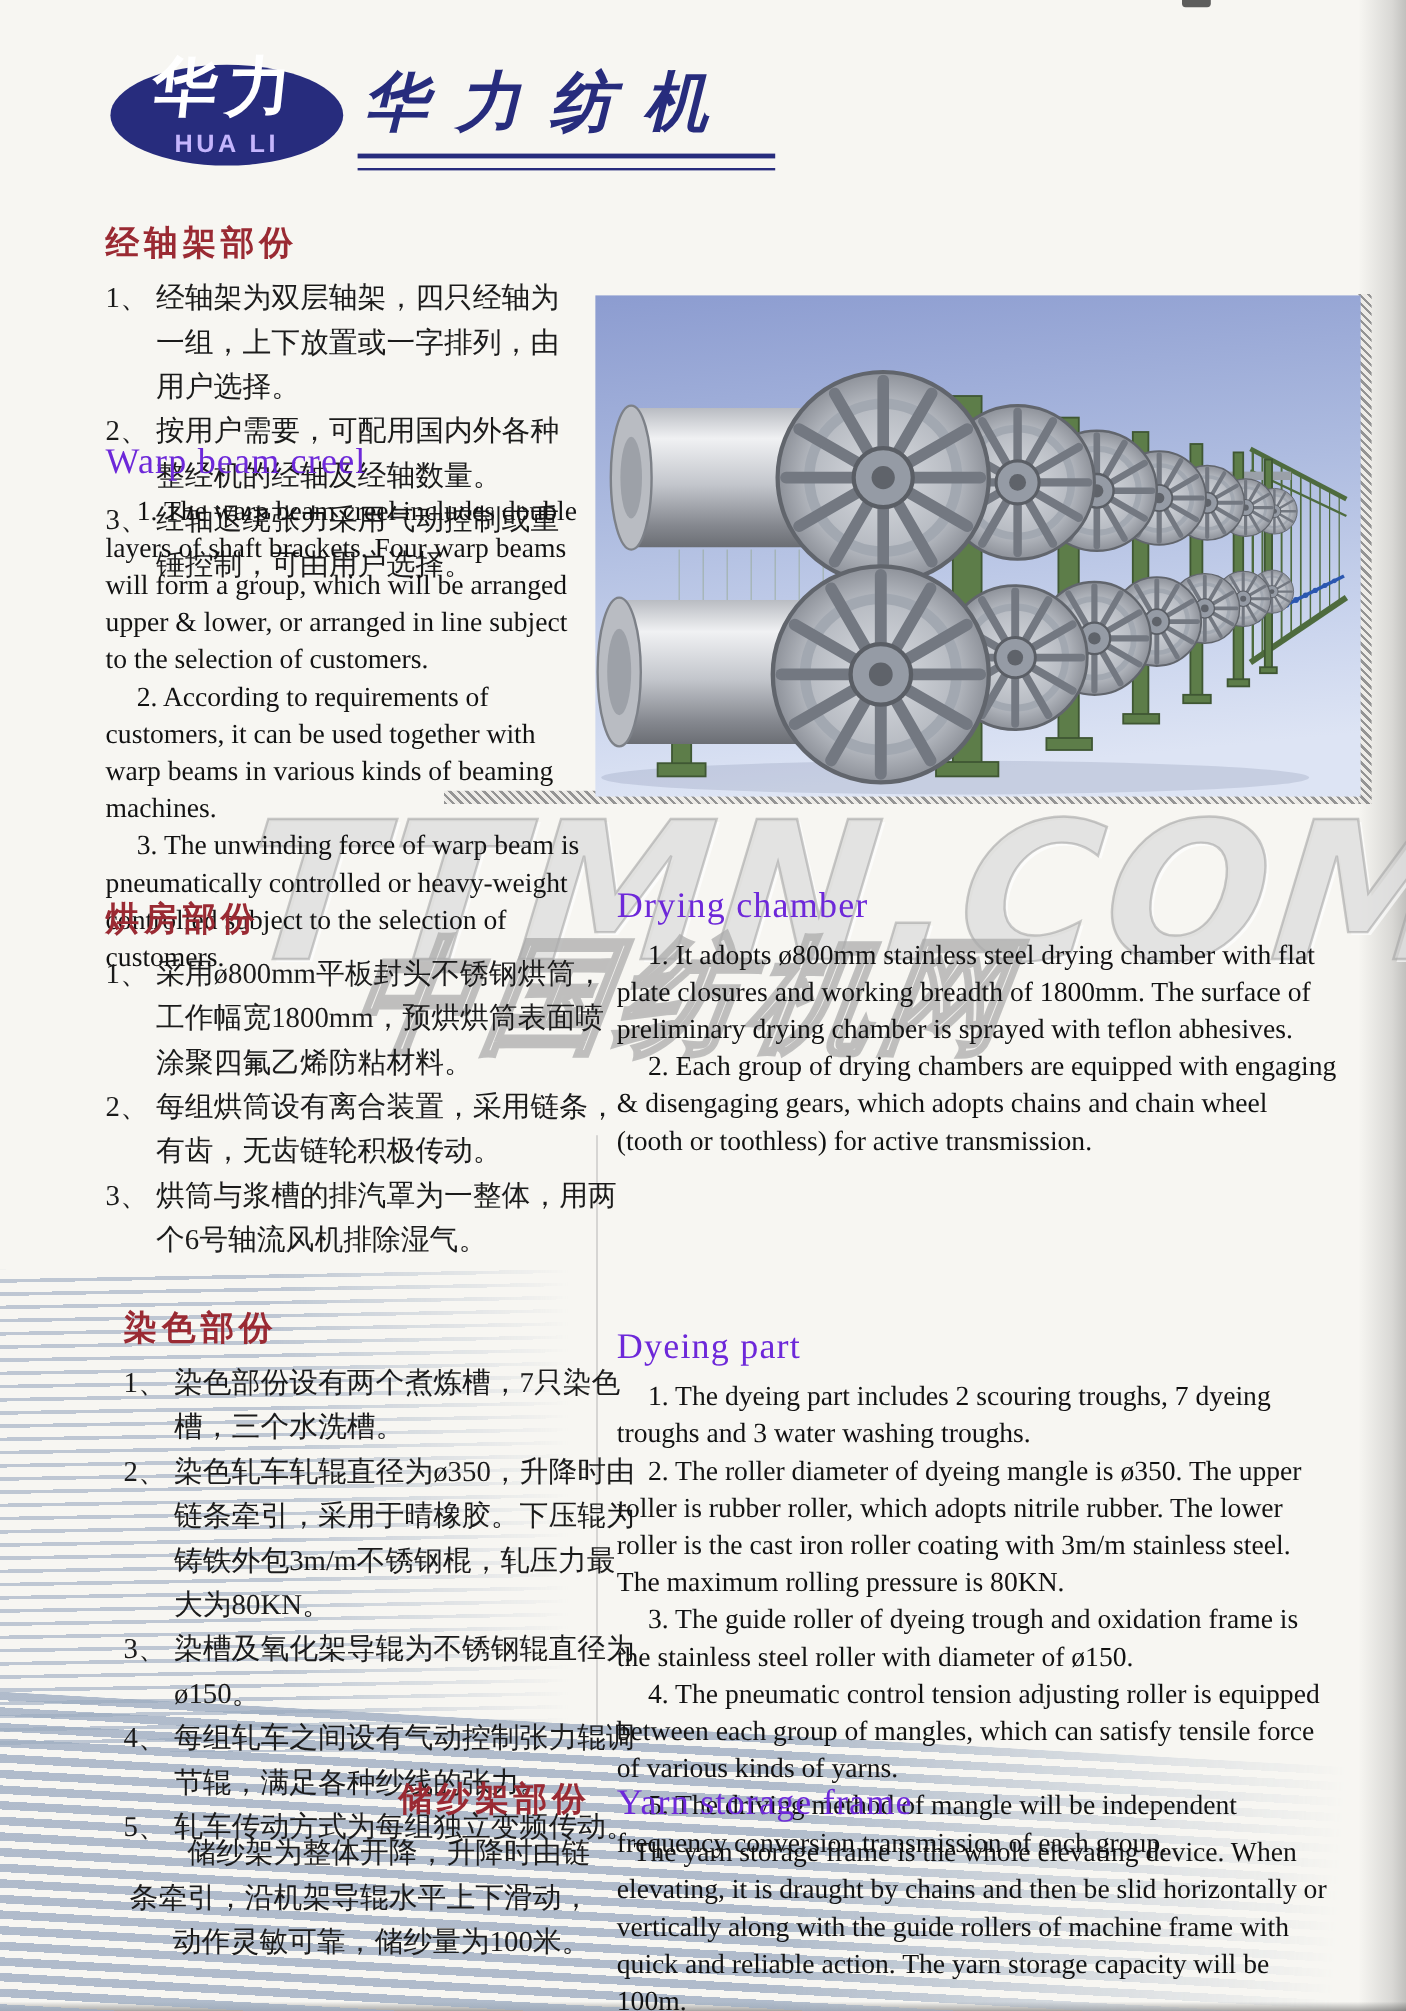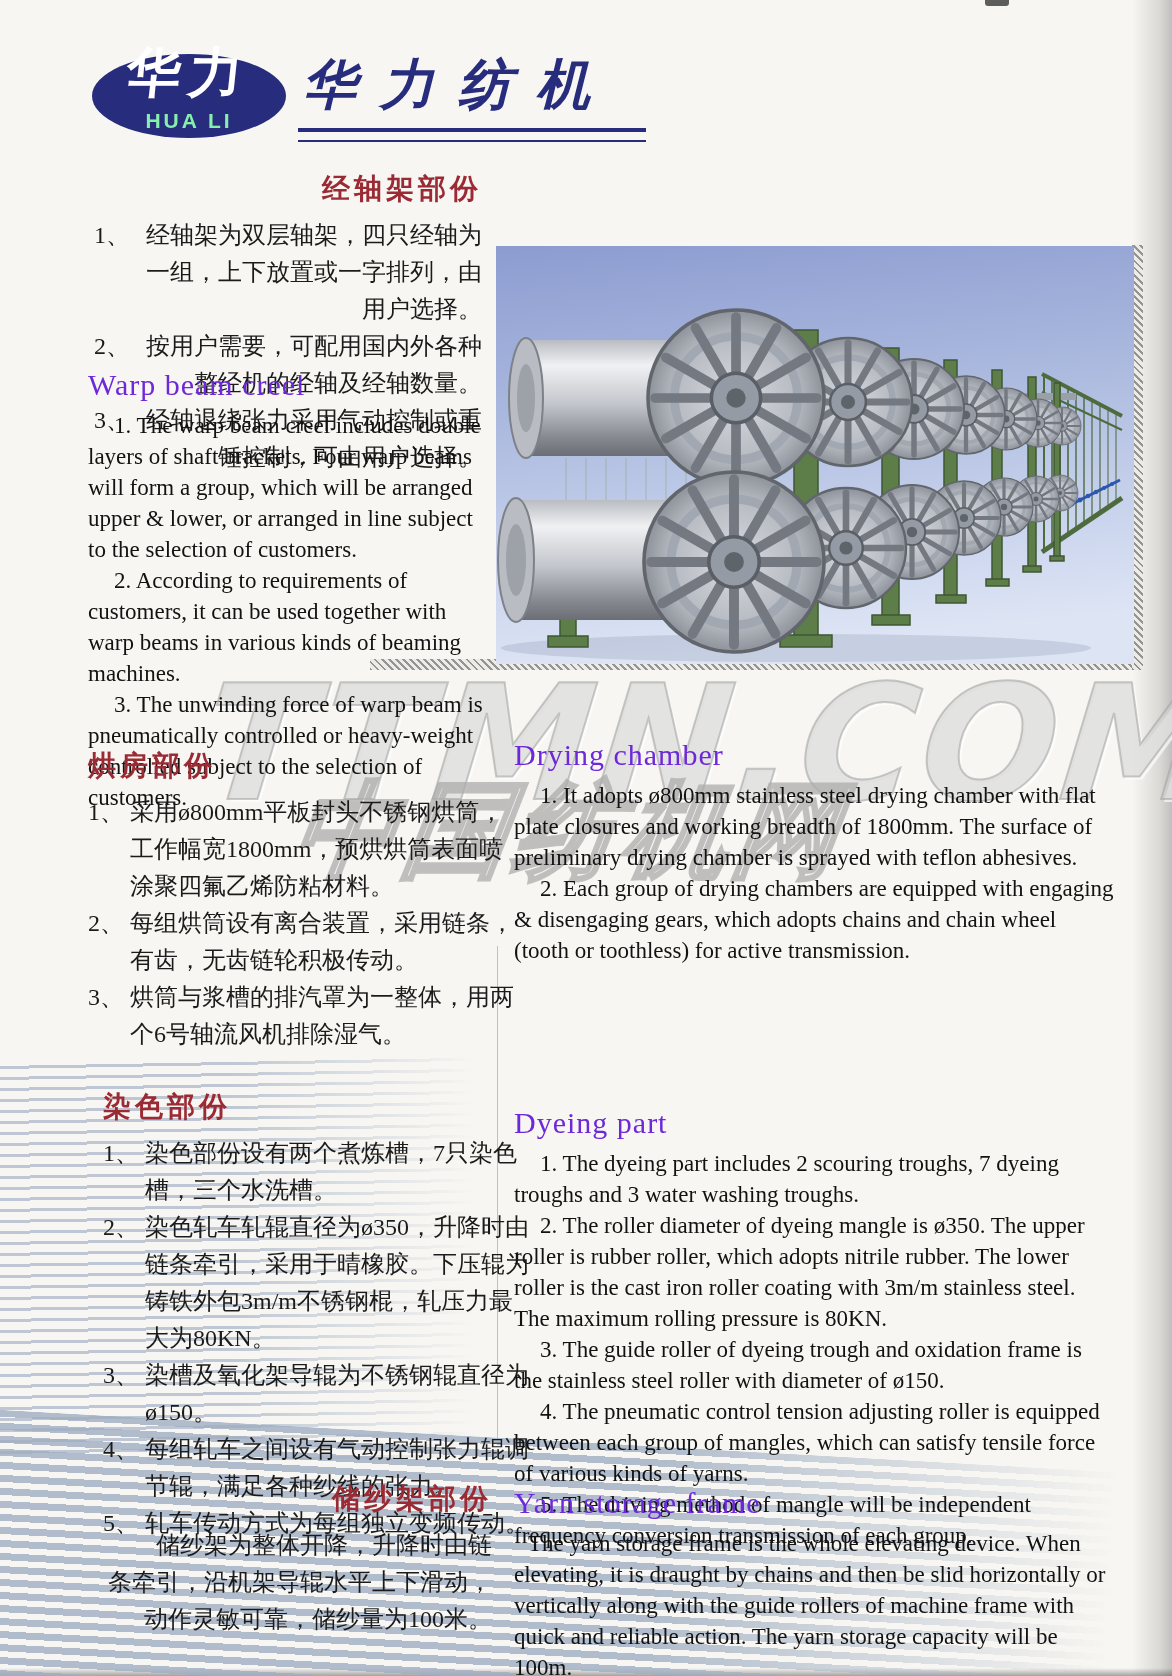--- a/index.html
+++ b/index.html
@@ -13,21 +13,21 @@
     background:linear-gradient(90deg,rgba(120,120,120,0) 0%,rgba(110,110,110,.22) 70%,rgba(90,90,90,.35) 100%);}
   .scan-bottom{position:absolute;left:0;bottom:0;width:100%;height:8px;
     background:linear-gradient(rgba(60,60,60,0),rgba(60,60,60,.45));}
   .speck{position:absolute;left:985px;top:0;width:24px;height:6px;background:#2a2a2a;opacity:.75;border-radius:0 0 3px 3px;}
   
   .logo-ellipse{position:absolute;left:92px;top:54px;width:194px;height:84px;
     background:#272c7d;border-radius:50%;}
   .logo-mark{position:absolute;left:50%;top:-8px;transform:translateX(-50%) skewX(-6deg);
     font:bold 54px/1 "DejaVu Sans",sans-serif;color:#fff;letter-spacing:8px;white-space:nowrap;}
   .logo-sub{position:absolute;left:50%;bottom:7px;transform:translateX(-50%);
-    font:bold 21px/1 "Liberation Sans",sans-serif;color:#86efac;letter-spacing:3px;white-space:nowrap;}
+    font:bold 21px/1 "Liberation Sans",sans-serif;color:#c4b5fd;letter-spacing:3px;white-space:nowrap;}
   .brand{position:absolute;left:302px;top:58px;
     font:bold italic 54px/1 "Liberation Serif",serif;color:#272c7d;letter-spacing:24px;white-space:nowrap;}
   .brand-underline{position:absolute;left:298px;top:128px;width:348px;height:8px;
     border-top:4px solid #272c7d;border-bottom:2px solid #272c7d;}
   
   .cn-heading{font:bold 28px/1.1 "DejaVu Sans",sans-serif;color:#9a2a33;letter-spacing:4px;margin:0 0 12px 0;}
   .cn-body{font:24px/37px "Liberation Serif","DejaVu Serif",serif;color:#1b1b1b;}
   .cn-item{display:flex;}
   .cn-item .num{width:42px;flex:none;}
   .cn-item .txt{flex:1;}
@@ -74,21 +74,21 @@
   <div class="hatch hatch-bottom"></div>
   <div class="hatch hatch-right"></div>
 
   <div class="logo-ellipse">
     <span class="logo-mark">华力</span>
     <span class="logo-sub">HUA LI</span>
   </div>
   <div class="brand">华力纺机</div>
   <div class="brand-underline"></div>
 
-  <div class="abs z3" style="left:88px;top:174px;width:394px;text-align:right;">
+  <div class="abs z3" style="left:88px;top:188px;width:394px;">
     <div class="cn-heading">经轴架部份</div>
     <div class="cn-body">
       <div class="cn-item">
         <span class="num">1、</span>
         <span class="txt">经轴架为双层轴架，四只经轴为一组，上下放置或一字排列，由用户选择。</span>
       </div>
       <div class="cn-item">
         <span class="num">2、</span>
         <span class="txt">按用户需要，可配用国内外各种整经机的经轴及经轴数量。</span>
       </div>

